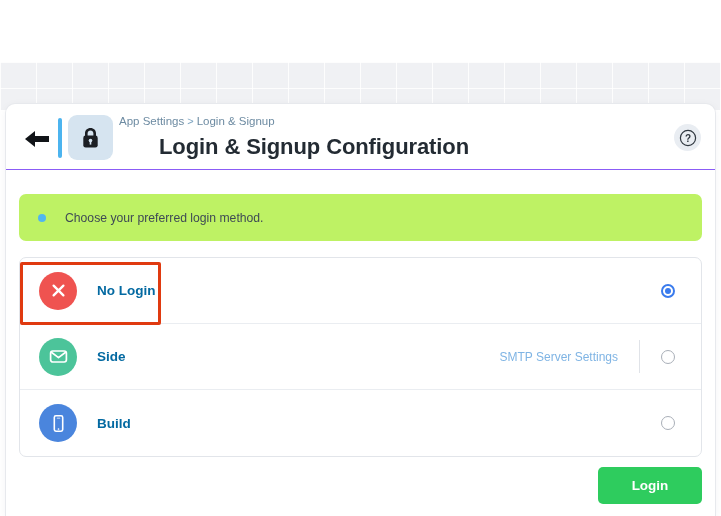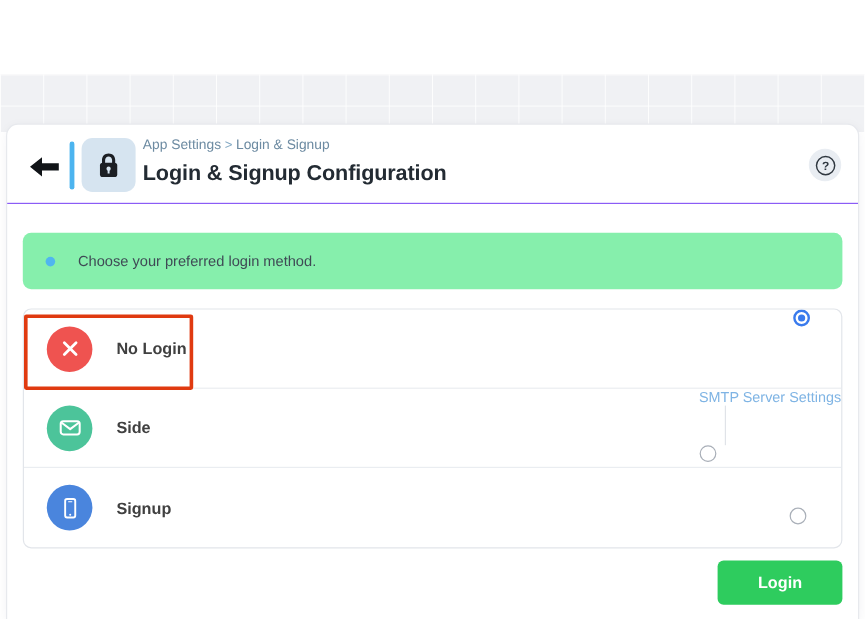--- a/index.html
+++ b/index.html
@@ -136,25 +136,26 @@
   .breadcrumb {
     font-size: 11.5px;
     color: #6f8ca3;
     white-space: nowrap;
     line-height: 15px;
   }
   .breadcrumb .crumb-sep { color: #7fa6c2; margin: 0 3px; font-size: 11px; }
   .breadcrumb .crumb { color: #6d8ba2; }
   .page-title {
     margin-top: 5px;
-    font-size: 18px;
+    font-size: 22px;
     color: #232b33;
     font-weight: 700;
     letter-spacing: -0.1px;
     white-space: nowrap;
+    margin-left: 40px;
   }
   .help-btn {
     position: absolute;
     right: 14px;
     top: 20px;
     width: 27px;
     height: 27px;
     border-radius: 50%;
     background: #e9edf2;
     display: flex;
@@ -163,21 +164,21 @@
     cursor: pointer;
   }
 
   
   .info-banner {
     position: absolute;
     left: 13px;
     top: 90px;
     width: 683px;
     height: 47px;
-    background: #86efac;
+    background: #bef264;
     border-radius: 7px;
     display: flex;
     align-items: center;
   }
   .info-dot {
     width: 8px;
     height: 8px;
     border-radius: 50%;
     background: #50b6ef;
     margin-left: 19px;
@@ -219,32 +220,31 @@
     justify-content: center;
     flex: none;
   }
   .opt-icon.red   { background: #ef5350; }
   .opt-icon.green { background: #4cc49a; }
   .opt-icon.blue  { background: #4a85dd; }
 
   .opt-label {
     margin-left: 20px;
     font-size: 13.5px;
-    color: #404040;
+    color: #0369a1;
     font-weight: 600;
   }
 
   .opt-right {
     position: absolute;
     right: 0;
     top: 0;
     height: 100%;
     display: flex;
-    align-items: flex-start;
-    flex-direction: column;
+    align-items: center;
   }
   .opt-link {
     font-size: 12px;
     color: #7fb4e4;
     text-decoration: none;
     white-space: nowrap;
     cursor: pointer;
   }
   .opt-divider {
     width: 1px;
@@ -385,21 +385,21 @@
       </div>
 
       <div class="option-row">
         <div class="opt-icon blue">
           <svg width="21" height="21" viewBox="0 0 21 21" aria-hidden="true">
             <rect x="6.3" y="2.8" width="8.4" height="15.4" rx="1.6" fill="none" stroke="#ffffff" stroke-width="1.6"></rect>
             <rect x="8.7" y="4.7" width="3.6" height="0.9" rx="0.45" fill="#ffffff"></rect>
             <circle cx="10.5" cy="16" r="0.85" fill="#ffffff"></circle>
           </svg>
         </div>
-        <div class="opt-label">Signup</div>
+        <div class="opt-label">Build</div>
         <div class="opt-right">
           <div class="opt-divider spacer-only"></div>
           <div class="radio"></div>
         </div>
       </div>
 
     </div>
 
     <button class="save-btn">Login</button>
 

